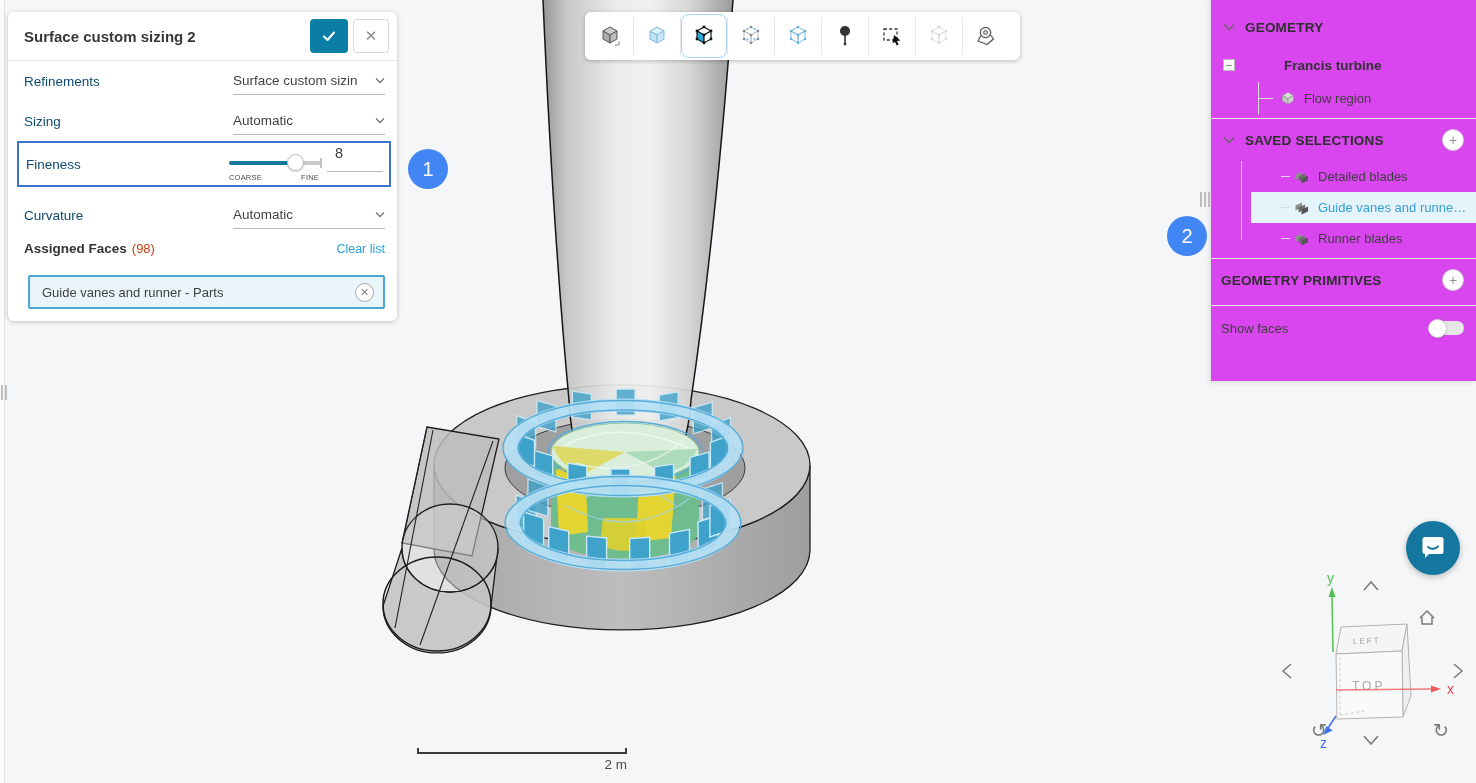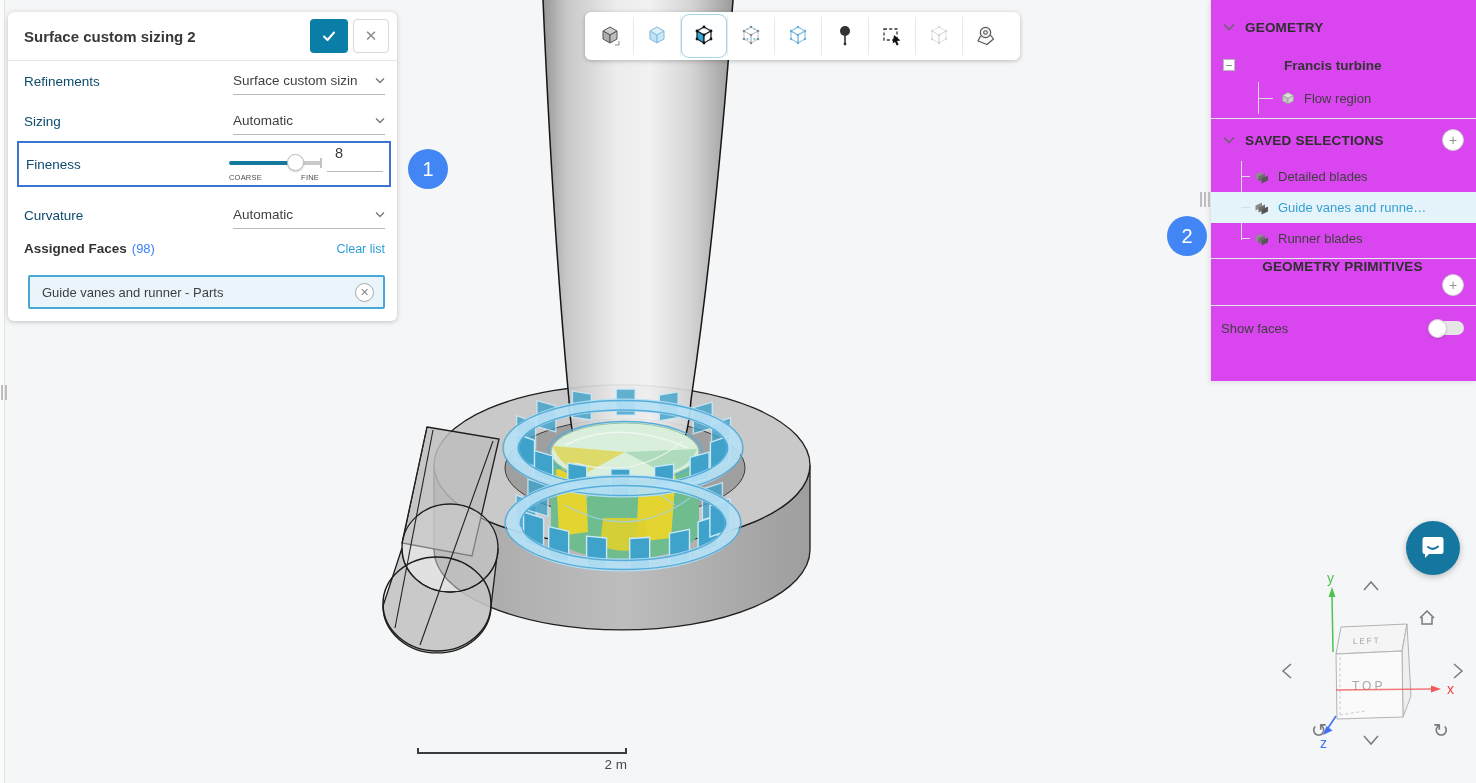--- a/index.html
+++ b/index.html
@@ -40,51 +40,51 @@
   .slider { position:relative; width:92px; height:34px; margin-top:4px; }
   .slider .track-fill { position:absolute; left:0; top:12px; width:66px; height:4px; background:#15789d; border-radius:2px; }
   .slider .track-rest { position:absolute; left:66px; top:12px; width:26px; height:4px; background:#c9c9c9; }
   .slider .track-end { position:absolute; left:91px; top:9px; width:1.5px; height:10px; background:#c2c2c2; }
   .slider .thumb { position:absolute; left:58px; top:5px; width:17px; height:17px; background:#fff; border:1px solid #bdbdbd; border-radius:50%; box-shadow:0 1px 2px rgba(0,0,0,.2); }
   .slider .min, .slider .max { position:absolute; top:24px; font-size:7.5px; color:#4c4c4c; letter-spacing:.2px; }
   .slider .min { left:0; } .slider .max { right:2px; }
   .fineness-value { width:56px; margin-left:6px; border-bottom:1px solid #b9b9b9; height:27px; font-size:14.5px; padding-left:8px; color:#3c3c3c; }
   .afaces-row { display:flex; align-items:baseline; height:36px; padding:6px 12px 0 16px; }
   .afaces-label { font-size:13.5px; font-weight:bold; color:#333; }
-  .afaces-count { font-size:13px; color:#3b82f6; margin-left:5px; }
+  .afaces-count { font-size:13px; color:#c2410c; margin-left:5px; }
   .clear-link { margin-left:auto; font-size:12.5px; color:#2d9fd6; cursor:pointer; }
   .chip-area { padding:4px 12px 12px 20px; }
   .chip { height:34px; background:#e9f5fb; border:2px solid #49a8d3; border-radius:2px; display:flex; align-items:center; padding:0 9px 0 12px; font-size:13px; color:#3f3f3f; }
   .chip-remove { margin-left:auto; width:19px; height:19px; border:1px solid #aaa; border-radius:50%; background:#fdfdfd; color:#8a8a8a; font-size:11px; display:flex; align-items:center; justify-content:center; cursor:pointer; }
 
   
   .callout { position:absolute; width:40px; height:40px; border-radius:50%; background:#4285f4; color:#fff; font-size:20px;
              display:flex; align-items:center; justify-content:center; z-index:30; }
   .callout-1 { left:408px; top:149px; }
   .callout-2 { left:1167px; top:216px; }
 
   
   .right-panel { position:absolute; right:0; top:0; width:266px; height:381px; background:#d946ef; z-index:10;
                  border-left:1px solid #e2e2e2; box-shadow:-1px 2px 5px rgba(0,0,0,.08); padding-top:6px; font-size:13px; }
   .rp-header { height:42px; display:flex; align-items:center; padding:0 12px; }
   .rp-header .hlabel { font-size:13.5px; font-weight:bold; color:#2f2f2f; letter-spacing:.2px; margin-left:10px; }
-  .rp-header.no-chev { padding-left:10px;flex-direction:column; }
+  .rp-header.no-chev { padding-left:10px; }
   .rp-header.no-chev .hlabel { margin-left:0; }
   .plus-btn { margin-left:auto; width:22px; height:22px; border:1px solid #cdcdcd; border-radius:50%; color:#949494; font-size:14px; line-height:1;
               display:flex; align-items:center; justify-content:center; background:#fff; cursor:pointer; }
   .tree-root-row { height:34px; display:flex; align-items:center; padding:0 12px; }
   .collapse-box { width:12px; height:12px; border:1px solid #b9b9b9; position:relative; background:#fff; }
   .collapse-box::after { content:""; position:absolute; left:2px; right:2px; top:5px; height:1px; background:#8a8a8a; }
   .tree-root-label { font-weight:bold; color:#333; margin-left:24px; font-size:13.5px;padding-left:25px; }
   .tree-children { margin-left:47px; border-left:1px solid #dcdcdc; }
   .tree-child { height:32px; display:flex; align-items:center; position:relative; padding-left:21px; color:#3f3f3f; }
   .tree-child::before { content:""; position:absolute; left:0; top:16px; width:14px; height:1px; background:#dcdcdc; }
   .tree-child .ilabel { margin-left:8px; }
   .rp-divider { border-top:1px solid #e7e7e7; margin-top:4px; }
-  .ss-list { position:relative; }
+  .ss-list { position:relative;padding-left:40px; }
   .ss-list::before { content:""; position:absolute; left:30px; top:0; bottom:14px; width:1px; background:#dcdcdc; }
   .ss-row { height:31px; display:flex; align-items:center; padding-left:43px; position:relative; color:#3f3f3f; cursor:pointer; }
   .ss-row::before { content:""; position:absolute; left:30px; top:15px; width:9px; height:1px; background:#dcdcdc; }
   .ss-row .ilabel { margin-left:8px; white-space:nowrap; }
   .ss-row.active { background:#e5f3fa; }
   .ss-row.active .ilabel { color:#36a0d5; }
   .show-faces-row { height:44px; display:flex; align-items:center; padding:0 12px 0 10px; }
   .toggle { margin-left:auto; position:relative; width:36px; height:17px; cursor:pointer; }
   .toggle .pill { position:absolute; left:4px; right:0; top:1.5px; height:14px; background:#e6e6e6; border-radius:8px; }
   .toggle .knob { position:absolute; left:0; top:-1px; width:19px; height:19px; background:#fff; border:1px solid #d2d2d2; border-radius:50%; box-shadow:0 1px 2px rgba(0,0,0,.15); }

